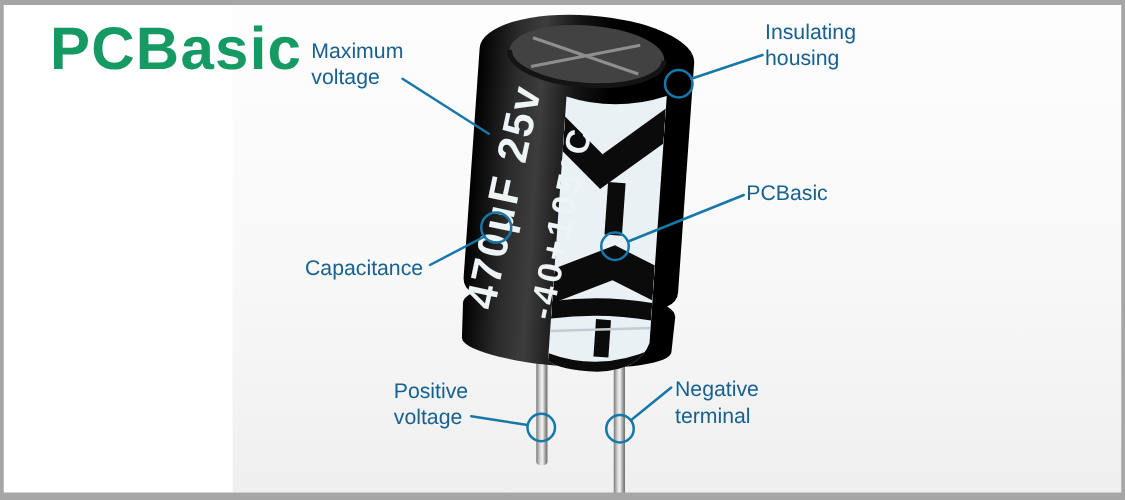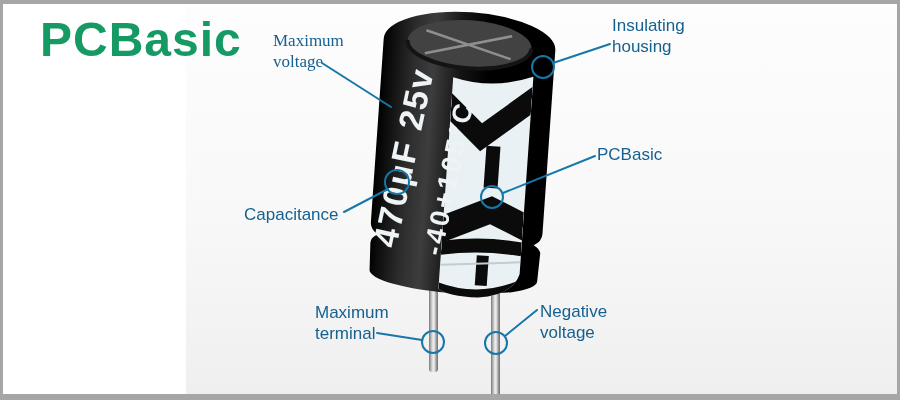--- a/index.html
+++ b/index.html
@@ -22,21 +22,21 @@
     position:absolute;left:20px;top:12px;z-index:4;
     font-size:48px;font-weight:bold;letter-spacing:1px;
     color:var(--logo-green,#169a63);
     margin-left:20px;
   }
   .lbl{
     position:absolute;z-index:4;
     color:var(--label-text,#16618f);
     font-size:17px;line-height:1.25;
   }
-  .lbl-maxv{left:273px;top:30px;width:82px;font-family:Liberation Serif, serif;}
+  .lbl-maxv{left:249px;top:30px;width:82px;}
   .lbl-insul{left:612px;top:15px;width:84px;}
   .lbl-polarity{left:597px;top:144px;white-space:nowrap;}
   .lbl-capac{left:244px;top:204px;white-space:nowrap;}
   .lbl-post{left:315px;top:302px;width:68px;}
   .lbl-negt{left:540px;top:301px;width:72px;}
   .scene-svg{position:absolute;left:0;top:0;z-index:1;}
   .callout-svg{position:absolute;left:0;top:0;z-index:3;pointer-events:none;}
   .callout-line{stroke:var(--callout-line,#1677a8);stroke-width:2;fill:none;stroke-linecap:round;}
   .callout-circle{stroke:var(--callout-line,#1677a8);stroke-width:2;fill:none;}
   .cap-mark{fill:var(--body-black,#0b0b0b);}
@@ -116,16 +116,16 @@
   <circle class="callout-circle" cx="397" cy="182" r="12"></circle>
   <circle class="callout-circle" cx="492" cy="197" r="11"></circle>
   <circle class="callout-circle" cx="433" cy="342" r="11"></circle>
   <circle class="callout-circle" cx="496" cy="343" r="11"></circle>
 </svg>
 
 <div class="lbl lbl-maxv">Maximum voltage</div>
 <div class="lbl lbl-insul">Insulating housing</div>
 <div class="lbl lbl-polarity">PCBasic</div>
 <div class="lbl lbl-capac">Capacitance</div>
-<div class="lbl lbl-post">Maximum terminal</div>
-<div class="lbl lbl-negt">Negative voltage</div>
+<div class="lbl lbl-post">Positive voltage</div>
+<div class="lbl lbl-negt">Negative terminal</div>
 
 <div class="frame"></div>
 
 </body></html>

